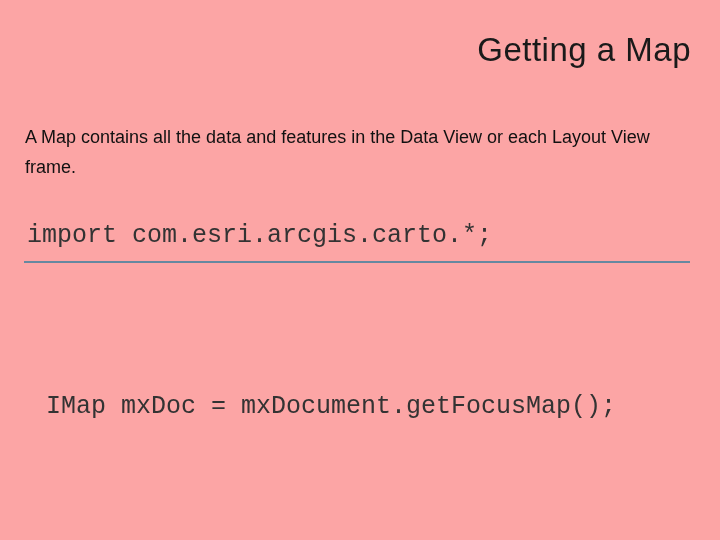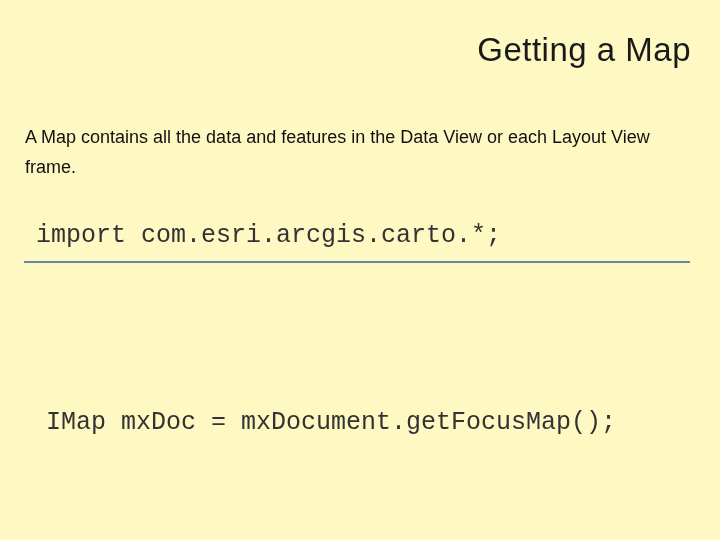--- a/index.html
+++ b/index.html
@@ -6,21 +6,21 @@
     --hl:#3b5e7d;
     --divider:#6688a0;
     --body:#111111;
     --code:#333333;
   }
   html,body{margin:0;padding:0;background:#ffffff;}
   .slide{
     position:relative;
     width:720px;
     height:540px;
-    background:#fef9c3;
+    background:#fca5a5;
     overflow:hidden;
     font-family:"Liberation Sans", sans-serif;
     color:var(--body);
   }
   .title{
     position:absolute;
     top:30px;
     right:29px;
     margin:0;
     font-size:33px;
@@ -41,32 +41,32 @@
   }
   .code{
     position:absolute;
     font-family:"Liberation Mono", monospace;
     font-size:25px;
     font-weight:400;
     color:var(--code);
     white-space:pre;
     letter-spacing:0;
   }
-  .code-import{ top:221px; left:36px; }
+  .code-import{ top:221px; left:27px; }
   .divider{
     position:absolute;
     top:261px;
     left:24px;
     width:666px;
     height:0;
     border-top:2px solid var(--divider);
   }
   .code-doc{ top:292px; left:33px; line-height:33px; }
   .code-doc .indent{ padding-left:70px; }
-  .code-map{ top:408px; left:46px;text-align:right; }
+  .code-map{ top:392px; left:46px;text-align:right; }
   .footer{
     position:absolute;
     top:460px;
     left:25px;
     width:618px;
     margin:0;
     font-size:21.5px;
     line-height:30px;
     color:var(--body);
   }

